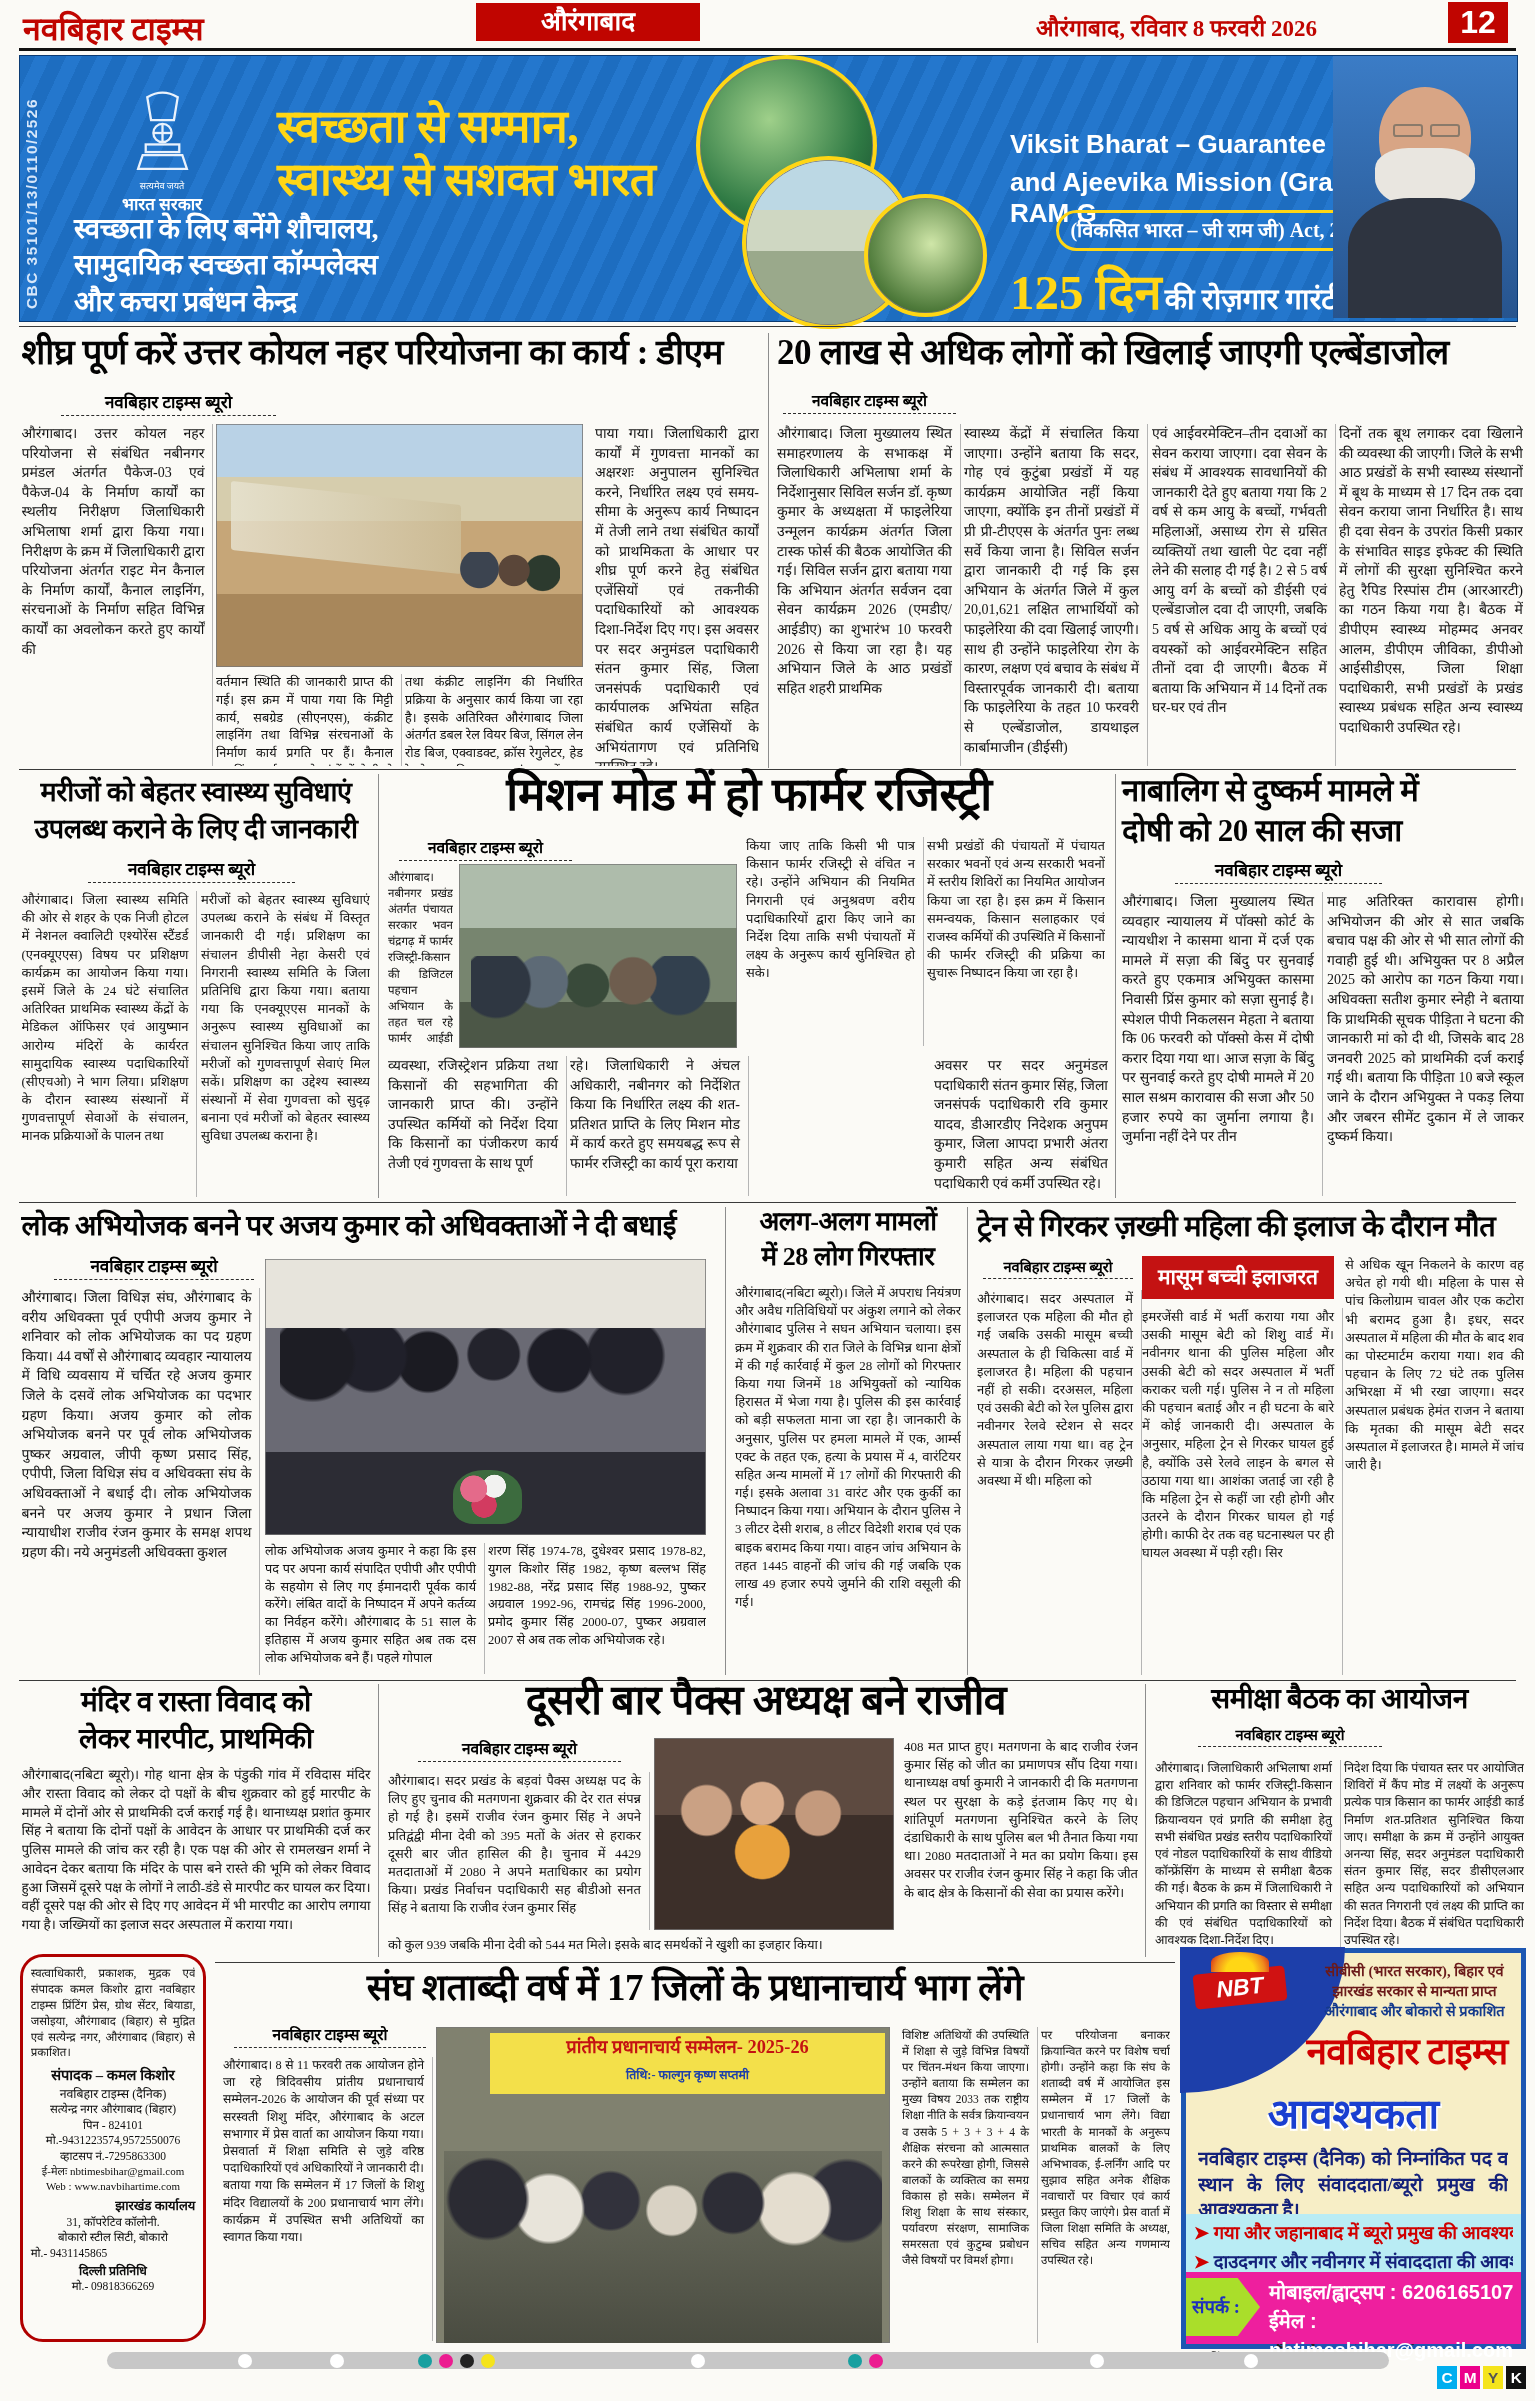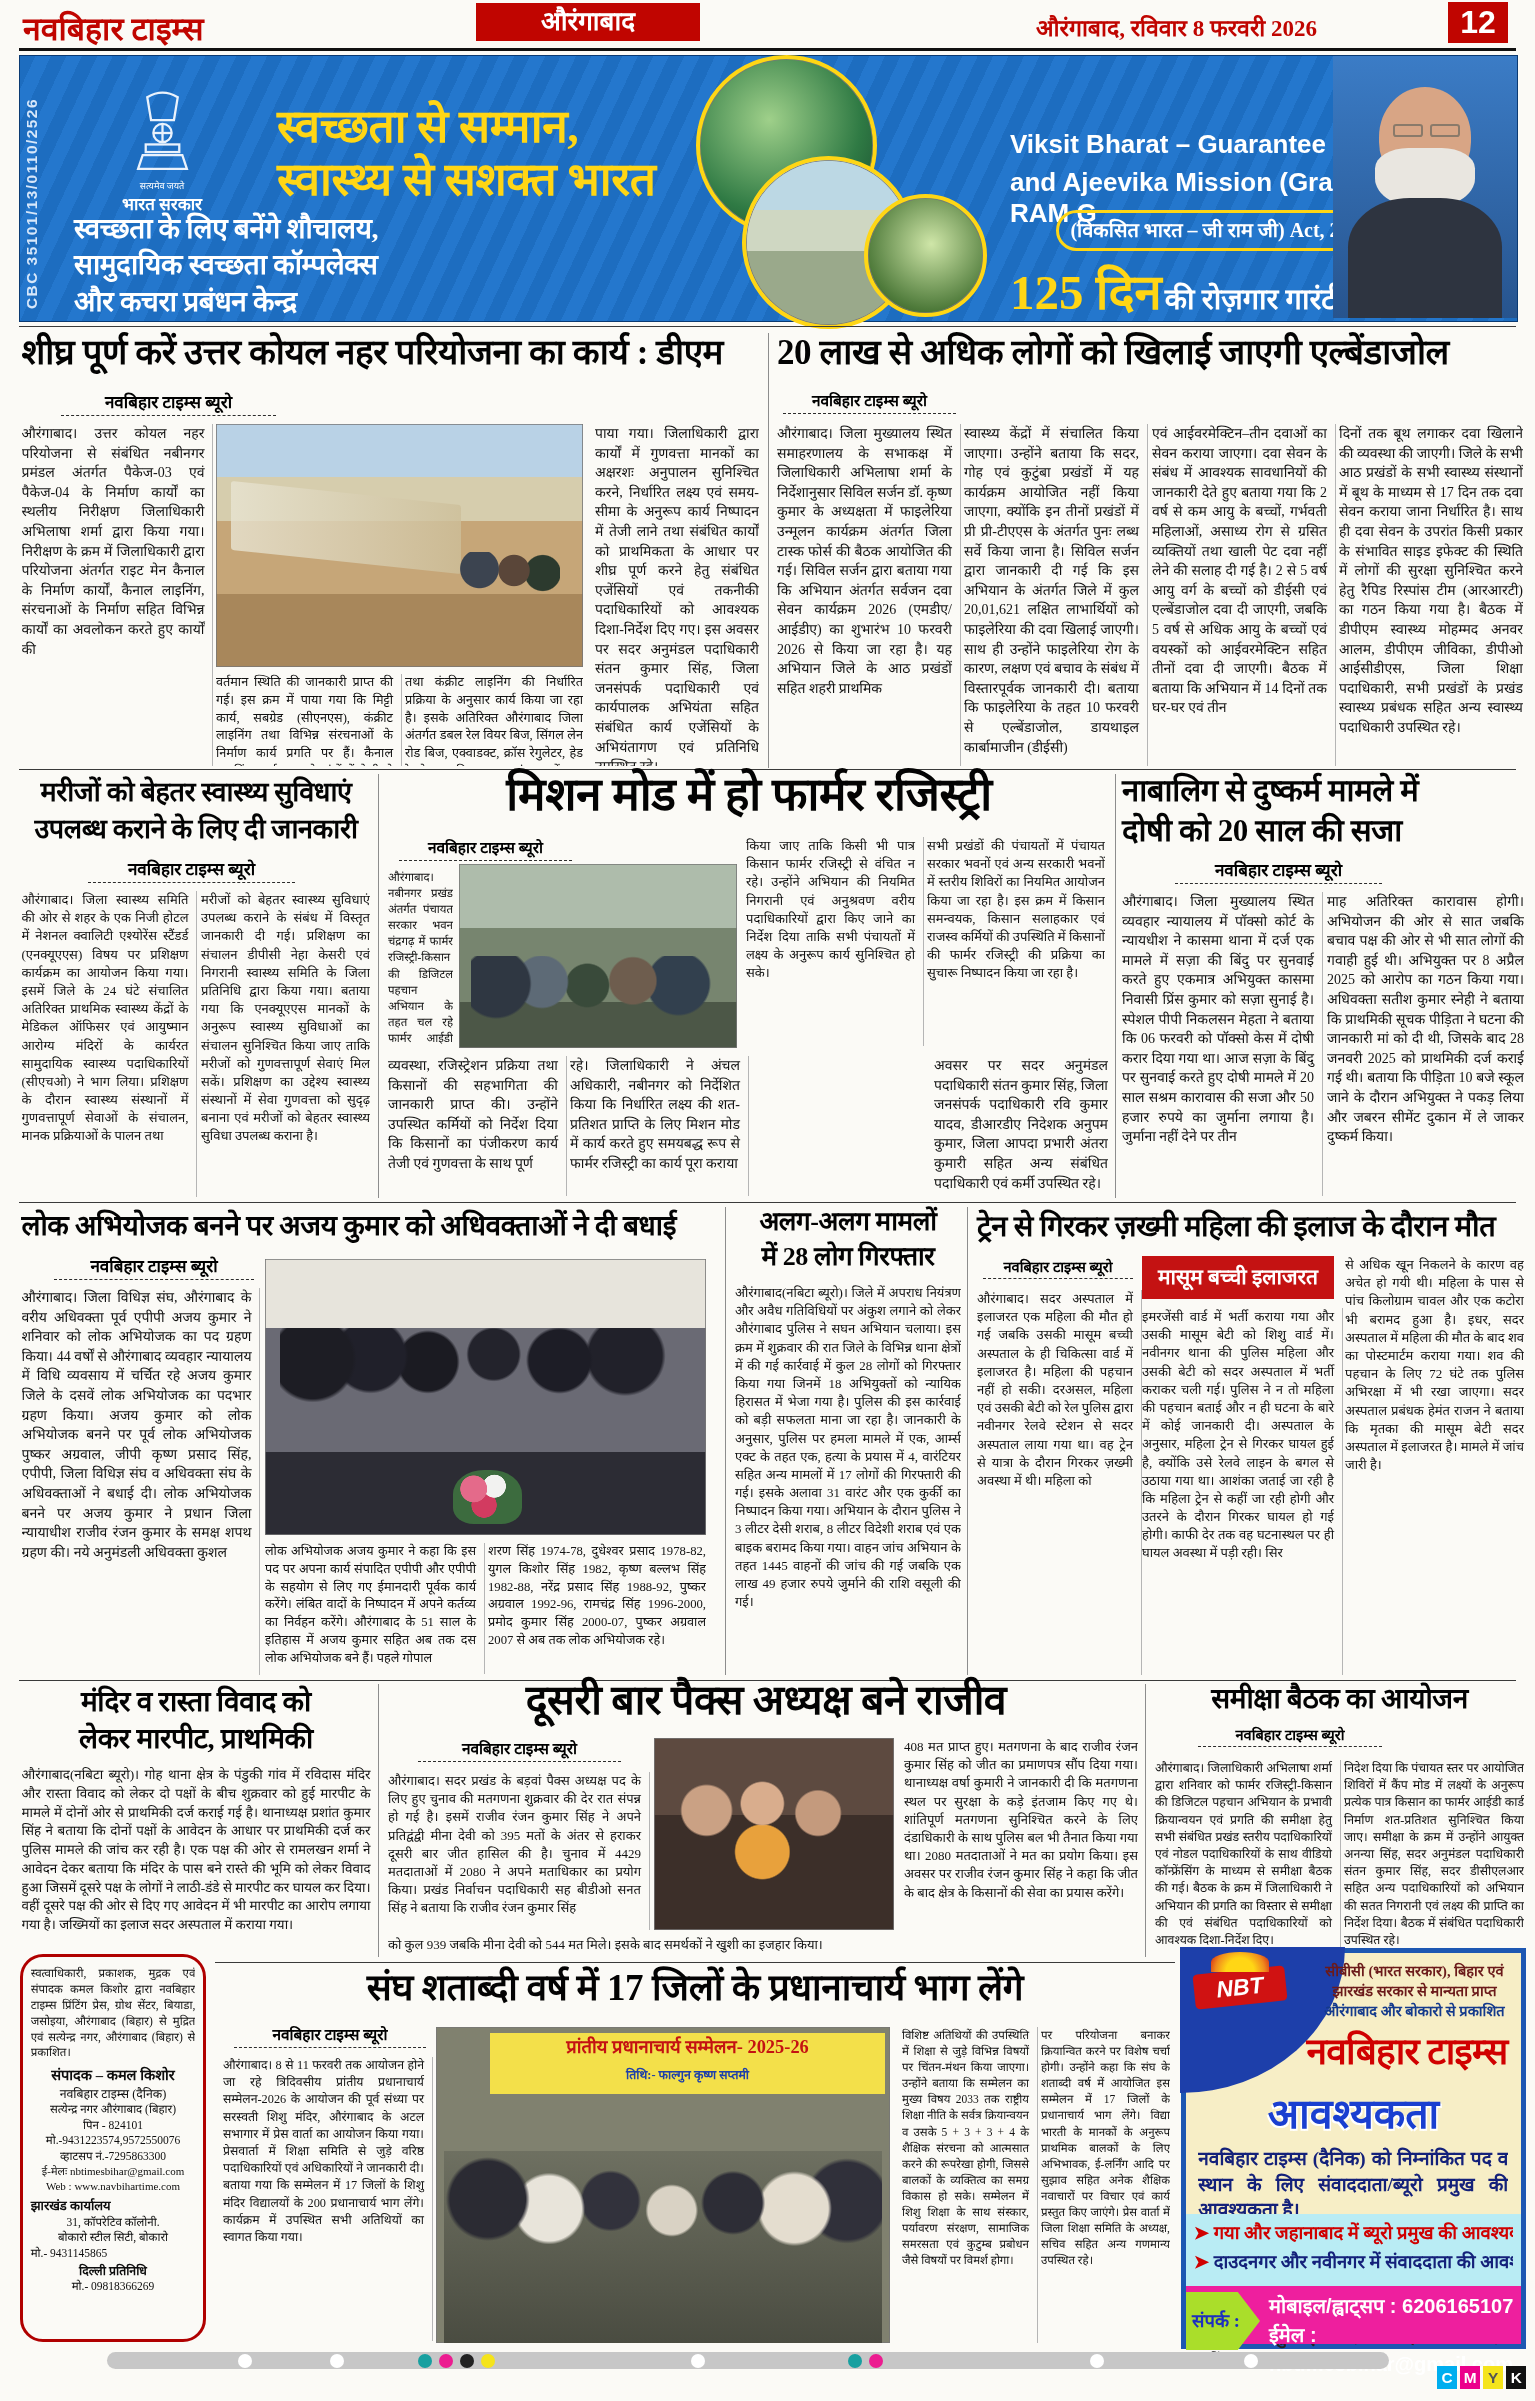--- a/index.html
+++ b/index.html
@@ -229,21 +229,21 @@
        border-radius:23px;padding:9.2px 7.7px;box-sizing:border-box;font-size:11.5px;line-height:1.35;">
     <div class="bts" style="font-size:11.5px;">स्वत्वाधिकारी, प्रकाशक, मुद्रक एवं संपादक कमल किशोर द्वारा नवबिहार टाइम्स प्रिंटिंग प्रेस, ग्रोथ सेंटर, बियाडा, जसोइया, औरंगाबाद (बिहार) से मुद्रित एवं सत्येन्द्र नगर, औरंगाबाद (बिहार) से प्रकाशित।</div>
     <div style="text-align:center;font-weight:bold;font-size:14.6px;margin-top:4.6px;">संपादक – कमल किशोर</div>
     <div style="text-align:center;font-size:12.3px;">नवबिहार टाइम्स (दैनिक)</div>
     <div style="text-align:center;font-size:11.5px;">सत्येन्द्र नगर औरंगाबाद (बिहार)</div>
     <div style="text-align:center;font-size:11.5px;">पिन - 824101</div>
     <div style="text-align:center;font-size:11.5px;">मो.-9431223574,9572550076</div>
     <div style="text-align:center;font-size:11.5px;">व्हाटसप नं.-7295863300</div>
     <div style="text-align:center;font-size:11px;">ई-मेलः nbtimesbihar@gmail.com</div>
     <div style="text-align:center;font-size:11px;">Web : www.navbihartime.com</div>
-    <div style="text-align:left;font-weight:bold;font-size:13px;margin-top:3.1px;">झारखंड कार्यालय</div>
+    <div style="text-align:right;font-weight:bold;font-size:13px;margin-top:3.1px;">झारखंड कार्यालय</div>
     <div style="text-align:center;font-size:11.5px;">31, कॉपरेटिव कॉलोनी.</div>
     <div style="text-align:center;font-size:11.5px;">बोकारो स्टील सिटी, बोकारो</div>
     <div style="font-size:11.5px;">मो.- 9431145865</div>
     <div style="text-align:center;font-weight:bold;font-size:12.3px;margin-top:1.5px;">दिल्ली प्रतिनिधि</div>
     <div style="text-align:center;font-size:11.5px;">मो.- 09818366269</div>
   </div>
 
   <div class="abs hl" style="left:219px;top:1967px;width:952px;font-size:37px;text-align:center;">संघ शताब्दी वर्ष में 17 जिलों के प्रधानाचार्य भाग लेंगे</div>
   <div class="abs by" style="left:234px;top:2024px;width:192px;font-size:15.4px;">नवबिहार टाइम्स ब्यूरो</div>
   <div class="abs bt cr" style="left:223px;top:2057px;width:201px;height:284px;font-size:12.3px;">औरंगाबाद। 8 से 11 फरवरी तक आयोजन होने जा रहे त्रिदिवसीय प्रांतीय प्रधानाचार्य सम्मेलन-2026 के आयोजन की पूर्व संध्या पर सरस्वती शिशु मंदिर, औरंगाबाद के अटल सभागार में प्रेस वार्ता का आयोजन किया गया। प्रेसवार्ता में शिक्षा समिति से जुड़े वरिष्ठ पदाधिकारियों एवं अधिकारियों ने जानकारी दी। बताया गया कि सम्मेलन में 17 जिलों के शिशु मंदिर विद्यालयों के 200 प्रधानाचार्य भाग लेंगे। कार्यक्रम में उपस्थित सभी अतिथियों का स्वागत किया गया।</div>
@@ -294,21 +294,21 @@
         <span>➤</span>
         <span>गया और जहानाबाद में ब्यूरो प्रमुख की आवश्यकता है।</span>
       </div>
       <div style="font:bold 18.4px/1.6 'Liberation Serif',serif;color:#14217a;white-space:nowrap;overflow:hidden;">
         <span style="color:#d00000;">➤</span>
         <span>दाउदनगर और नवीनगर में संवाददाता की आवश्यकता है।</span>
       </div>
     </div>
     <div class="abs bt" style="left:12.3px;top:347px;width:310px;font:bold 18.4px/1.35 'Liberation Serif',serif;
          color:#222;">समाचार लिखने में रुचि और हिन्दी की समझ रखने वाले युवा इस पद के लिए शीघ्र आवेदन करें।</div>
-    <div class="abs" style="left:0;bottom:0;width:335px;height:58px;background:#ee1f9e;">
+    <div class="abs" style="left:0;bottom:0;width:335px;height:72px;background:#ee1f9e;">
       <div class="abs" style="left:0;top:6.1px;width:74px;height:58px;background:#aade2a;
            clip-path:polygon(0 0,70% 0,100% 50%,70% 100%,0 100%);
            font:bold 18.4px/58px 'Liberation Serif',serif;color:#1d2fbf;padding-left:6.1px;box-sizing:border-box;">संपर्क :</div>
       <div class="abs" style="left:83px;top:6.1px;width:250px;color:#fff;
            font:bold 20px/29px 'Liberation Sans',sans-serif;">
         <div>मोबाइल/ह्वाट्सप : 6206165107</div>
         <div>ईमेल : nbtimesbihar@gmail.com</div>
       </div>
     </div>
   </div>

